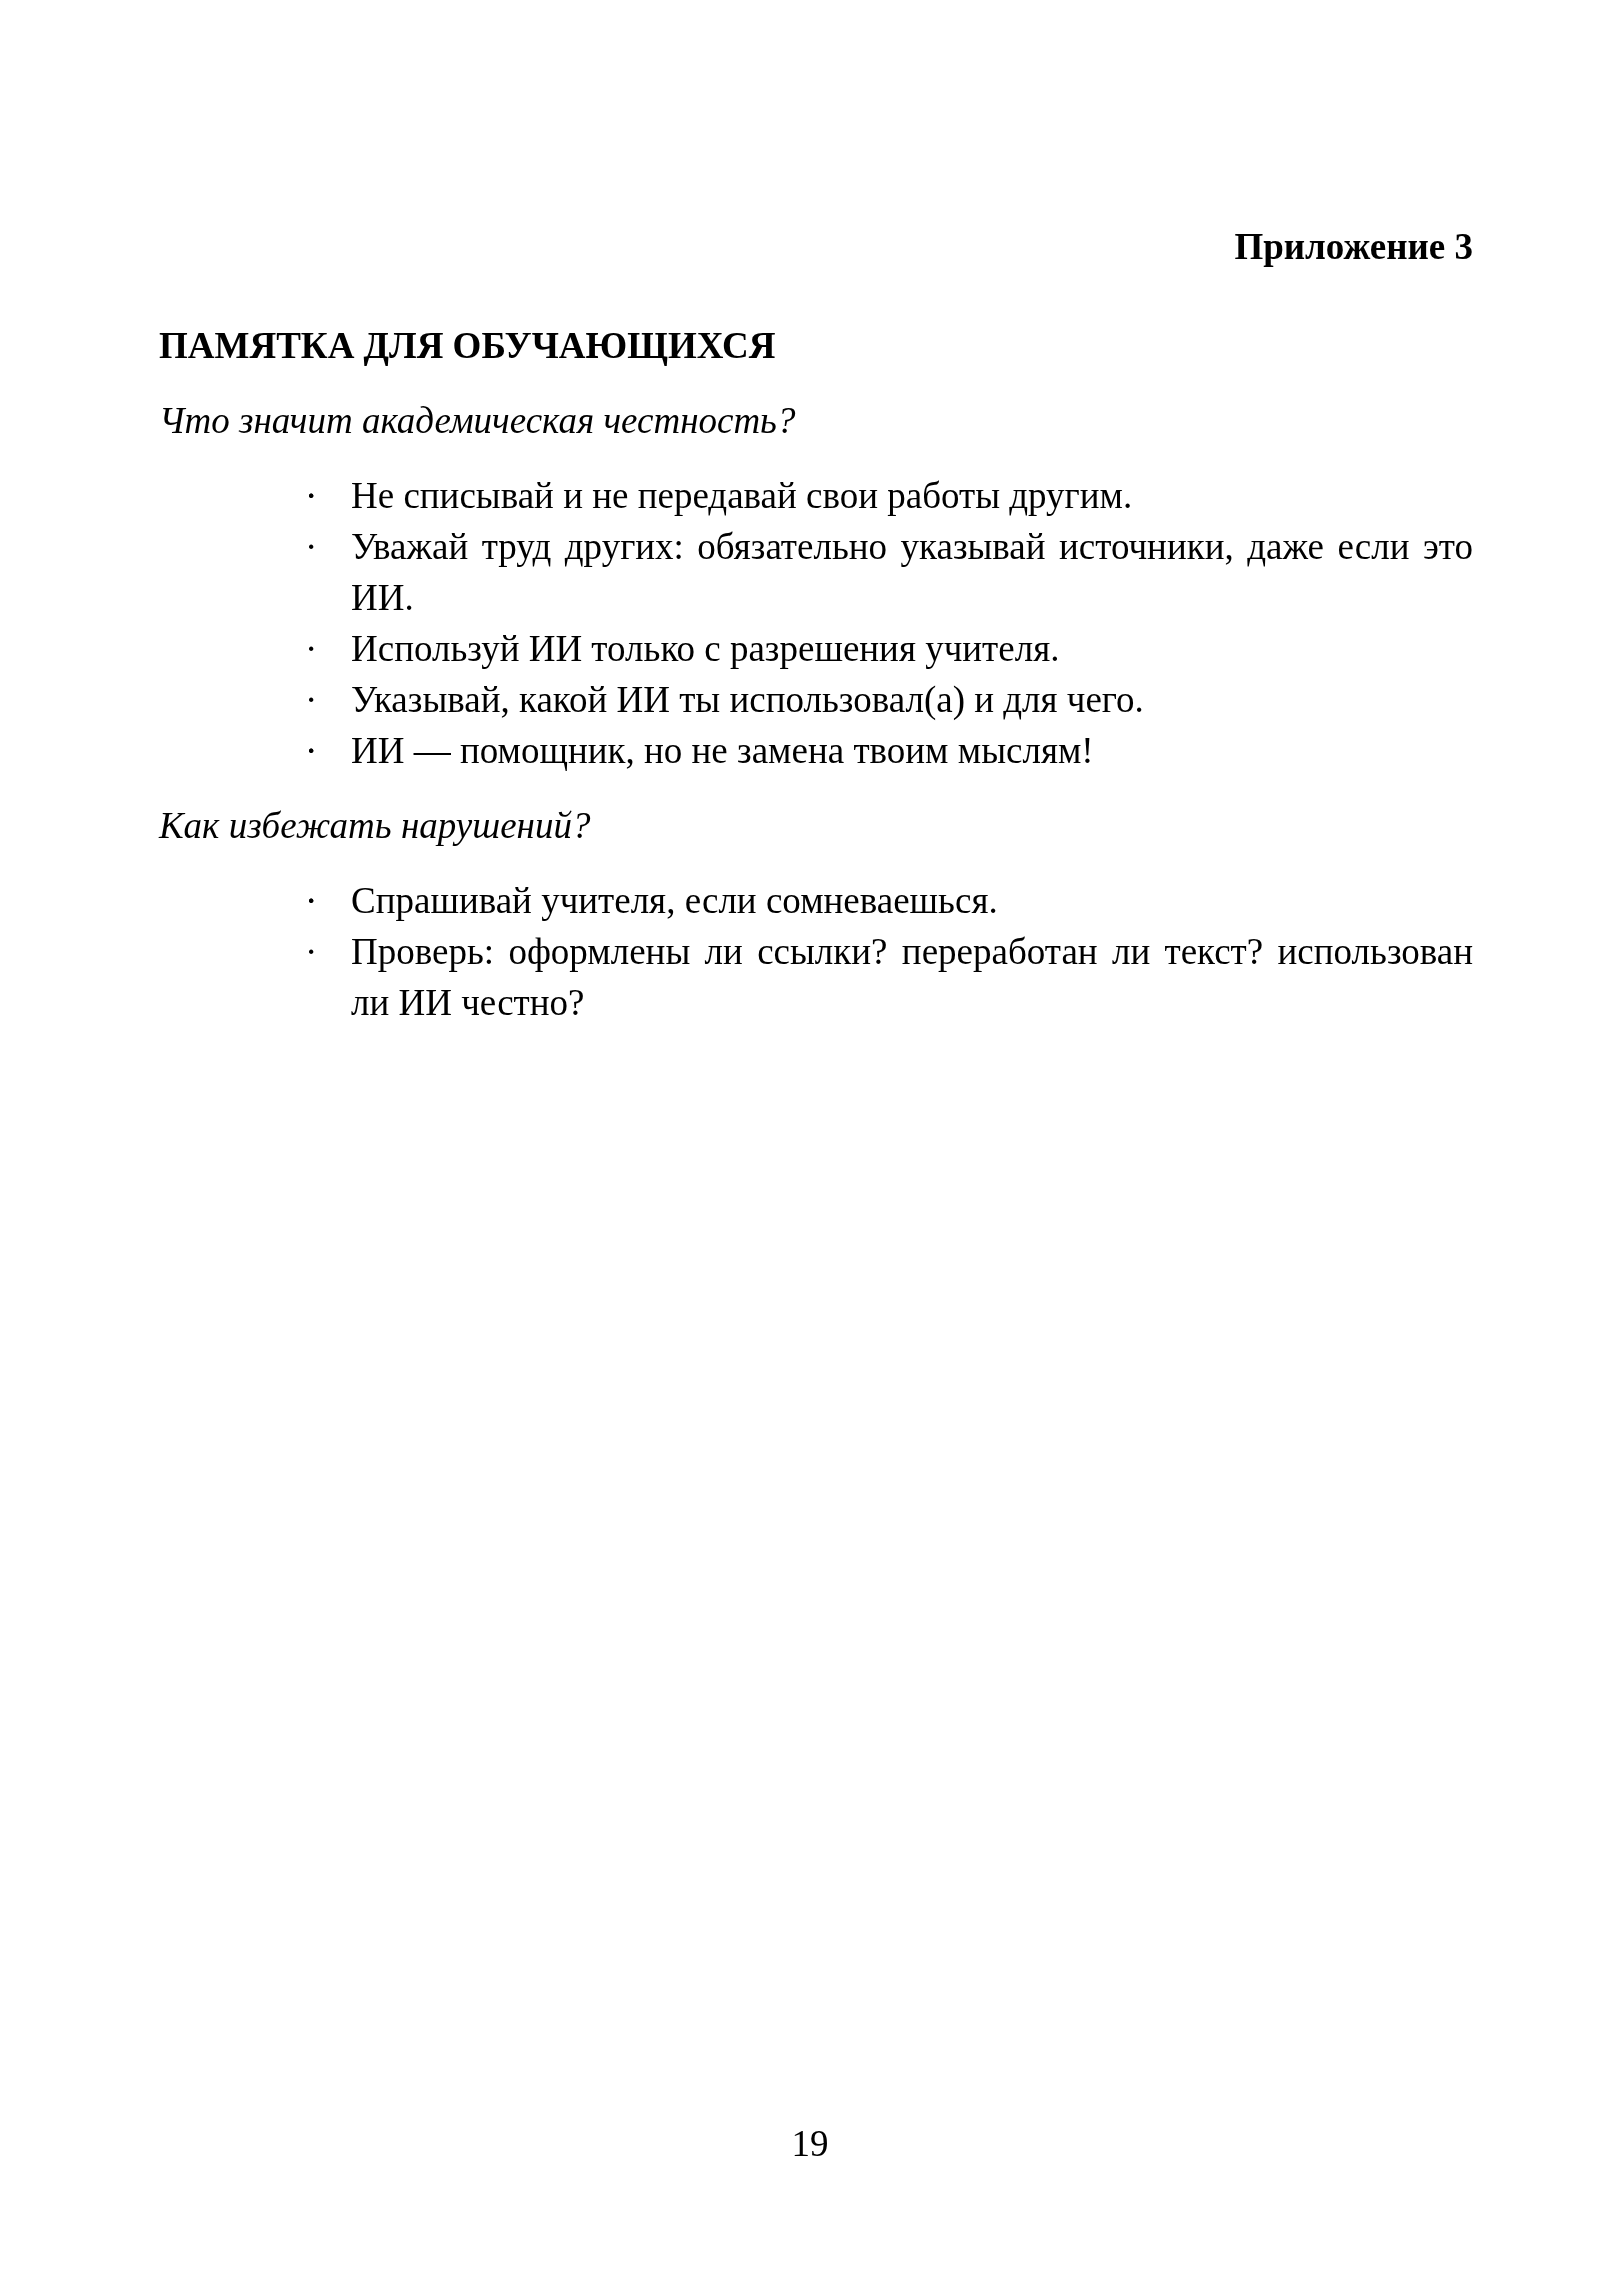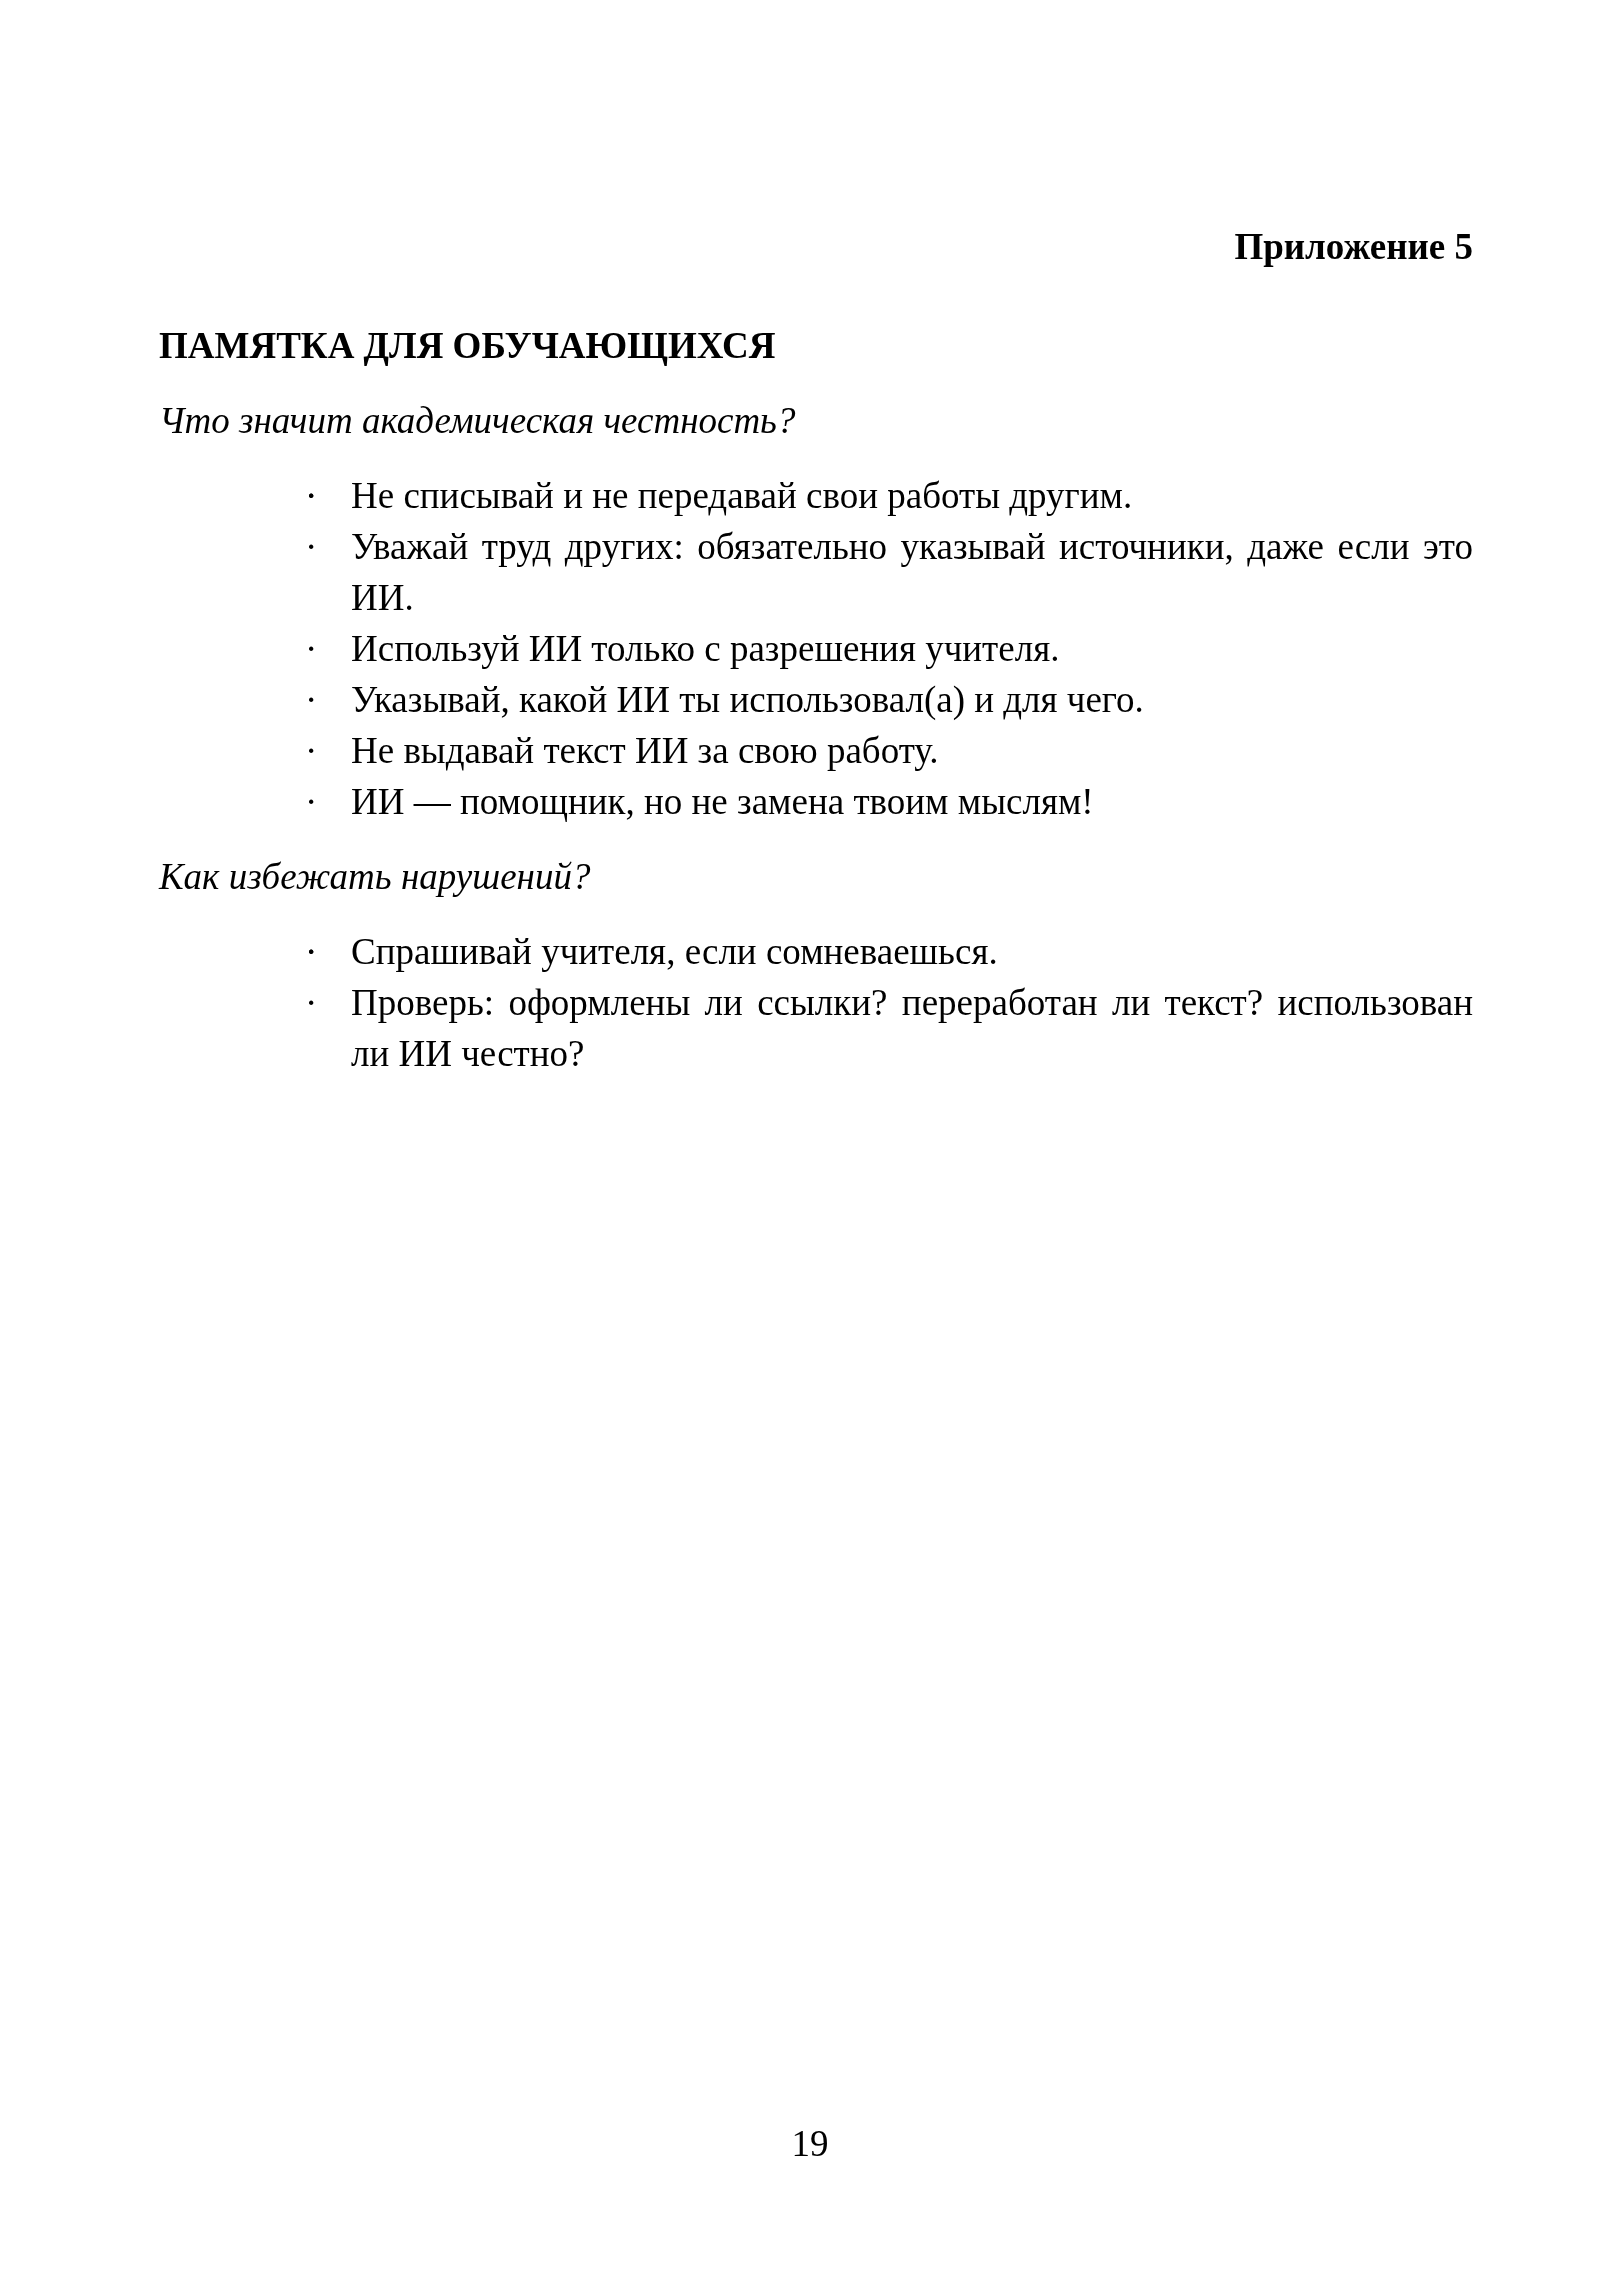--- a/index.html
+++ b/index.html
@@ -56,21 +56,21 @@
     width: 100%;
     text-align: center;
     line-height: 51px;
   }
 </style>
 </head>
 <body>
 
 <div class="page">
 
-  <div class="annex">Приложение 5</div>
+  <div class="annex">Приложение 3</div>
 
   <div class="doc-title">ПАМЯТКА ДЛЯ ОБУЧАЮЩИХСЯ</div>
 
   <p class="question">Что значит академическая честность?</p>
 
   <ul class="bullet-list">
     <li>
       <span class="bullet-marker">·</span>
     </li>
     <li>
@@ -84,21 +84,20 @@
     <li>
       <span class="bullet-marker">·</span>
       <span>Используй ИИ только с разрешения учителя.</span>
     </li>
     <li>
       <span class="bullet-marker">·</span>
       <span>Указывай, какой ИИ ты использовал(а) и для чего.</span>
     </li>
     <li>
       <span class="bullet-marker">·</span>
-      <span>Не выдавай текст ИИ за свою работу.</span>
     </li>
     <li>
       <span class="bullet-marker">·</span>
       <span>ИИ — помощник, но не замена твоим мыслям!</span>
     </li>
   </ul>
 
   <p class="question">Как избежать нарушений?</p>
 
   <ul class="bullet-list">

